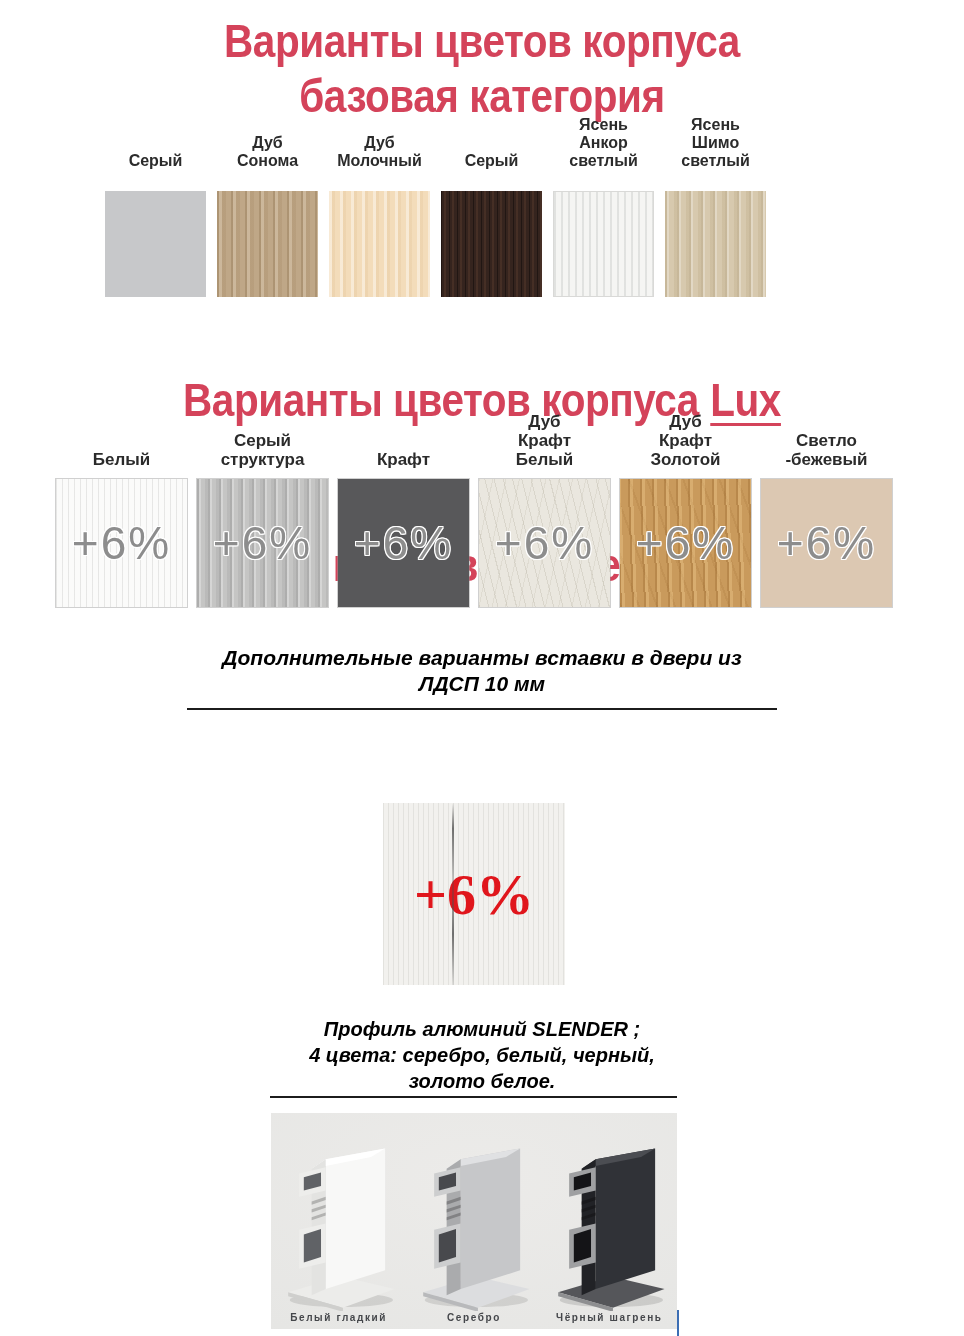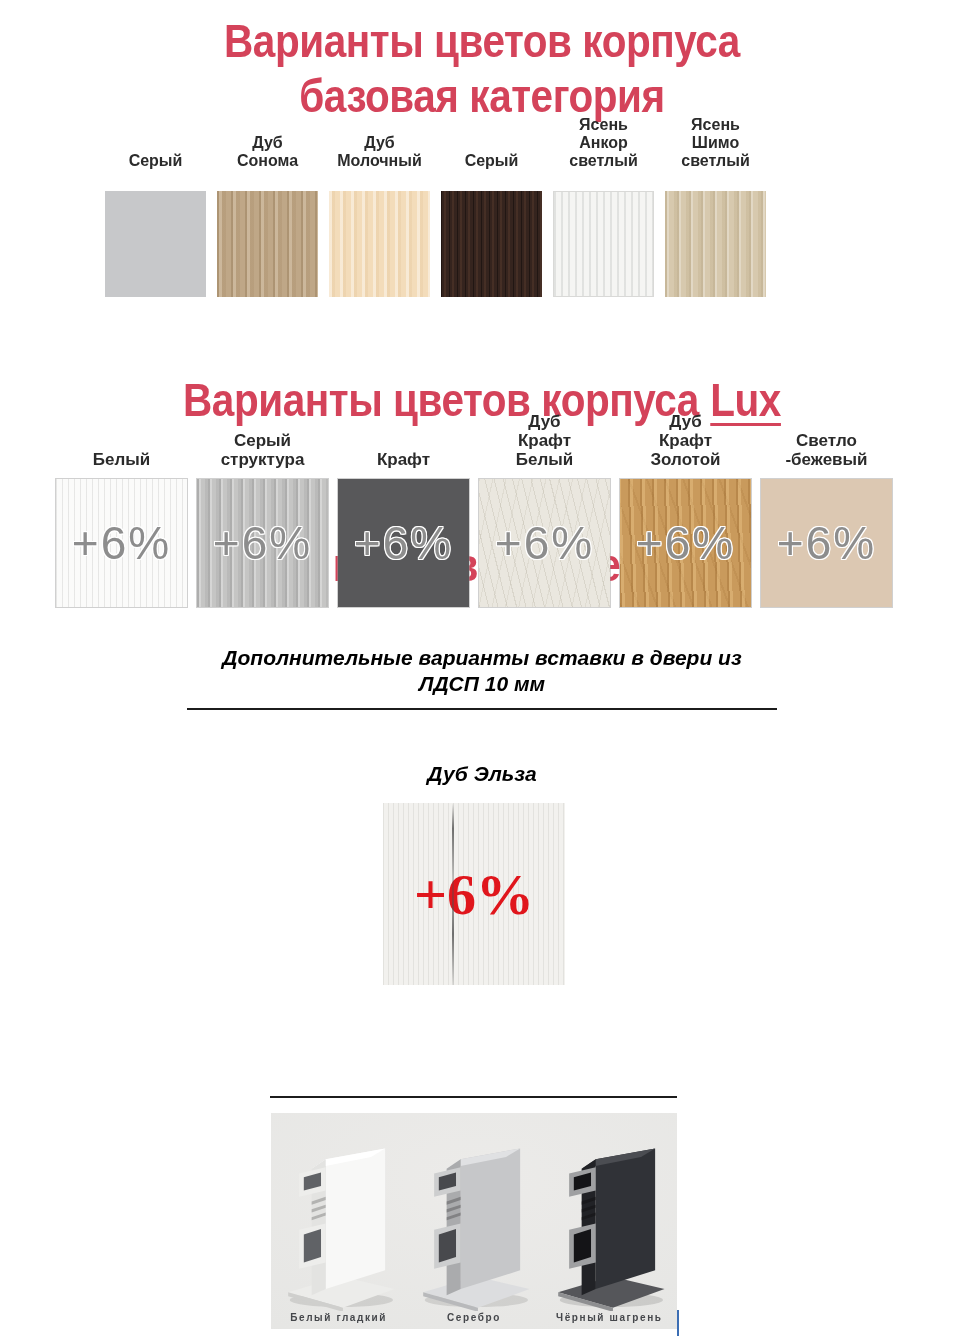--- a/index.html
+++ b/index.html
@@ -212,26 +212,28 @@
       <div class="swatch" style="background-color: rgb(220, 200, 178);">
         <div class="surcharge">+6%</div>
       </div>
     </div>
   </div>
 
   <div class="mid-heading" id="insert-heading">Дополнительные варианты вставки в двери из
 ЛДСП 10 мм</div>
   <div class="rule" id="rule-insert"></div>
 
-  <div class="mid-heading" id="elsa-label">Дуб Эльза</div>
 
   <div class="swatch tx-elsa" id="elsa-swatch" style="background-color: rgb(242, 241, 238);">
     <div class="surcharge-red">+6%</div>
   </div>
 
+  <div class="mid-heading" id="profile-heading">Профиль алюминий SLENDER ;
+4 цвета: серебро, белый, черный,
+золото белое.</div>
   <div class="rule" id="rule-profile"></div>
 
   <div id="profile-image">
 
     <div class="profile-fig">
       <svg width="118" height="172" viewBox="0 0 150 220">
         <ellipse cx="78" cy="206" rx="66" ry="9" fill="rgba(0,0,0,0.10)"></ellipse>
         <polygon points="10,196 78,176 146,192 80,216" fill="#ececea"></polygon>
         <polygon points="10,196 80,216 80,221 10,201" fill="#cfcfcd"></polygon>
         <polygon points="58,26 134,12 134,168 58,192" fill="#f8f8f7"></polygon>

